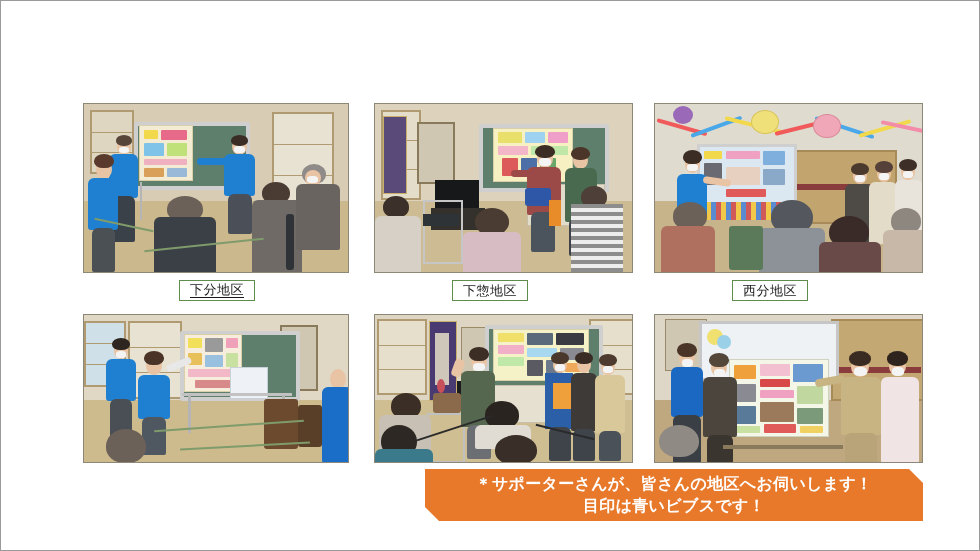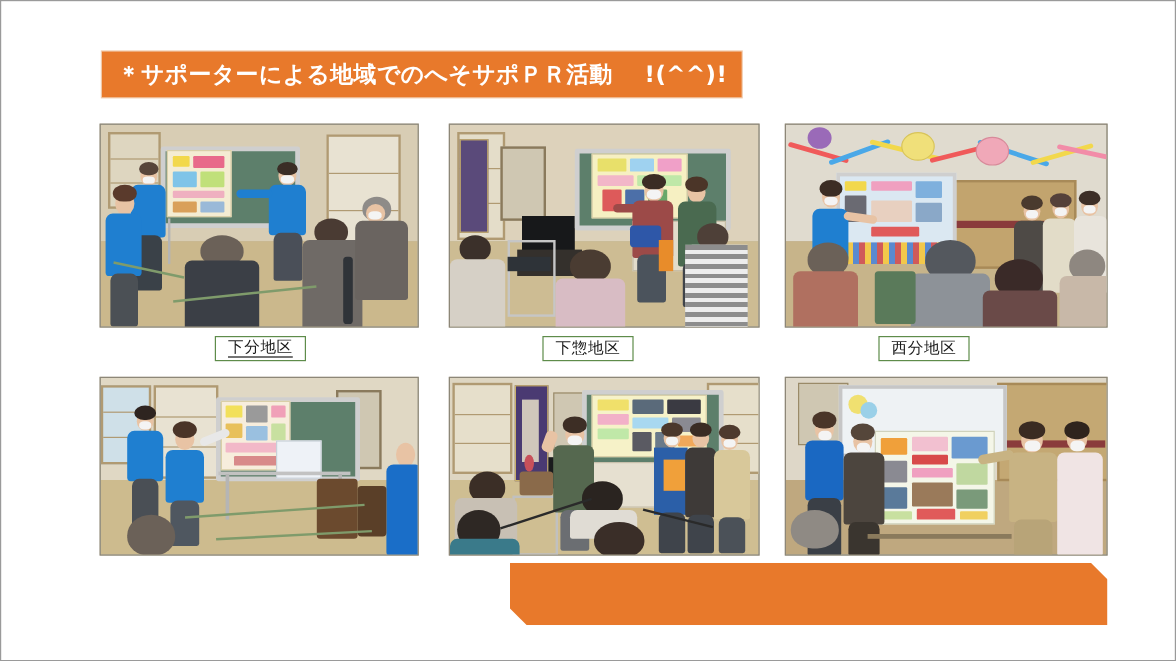--- a/index.html
+++ b/index.html
@@ -138,23 +138,20 @@
     line-height: 1.35;
     white-space: pre;
     letter-spacing: 0.3px;
   }
 </style>
 </head>
 <body>
 
 <div id="slide">
 
-  <div id="title-banner">
-    <div id="title-text">＊サポーターによる地域でのへそサポＰＲ活動　 !(^^)!</div>
-  </div>
 
   <div class="photo" style="left:82px; top:102px; width:266px; height:170px;">
     <div class="scene">
       <div class="bg-wall" style="background:#d8cdb4;"></div>
       <div class="bg-floor" style="background:#cbb88c;"></div>
       <div class="shoji" style="left:188px; top:8px; width:58px; height:92px;"></div>
       <div class="shoji" style="left:6px; top:6px; width:40px; height:60px; background:#ded6c0;"></div>
       <div class="board" style="left:50px; top:18px; width:108px; height:60px;"></div>
       <div class="poster" style="left:55px; top:21px; width:52px; height:54px;">
         <i style="left:4px; top:4px; width:14px; height:9px; background:#f2d84b;"></i>
@@ -561,15 +558,17 @@
       </div>
 
       <div class="person">
         <div class="head" style="left:4px; top:110px; width:40px; height:32px; background:#8f8a84;"></div>
       </div>
       <div style="position:absolute;left:68px;top:130px;width:120px;height:4px;background:#8a7a5c;"></div>
     </div>
   </div>
 
   <div id="bottom-banner">
+    <div class="line">＊サポーターさんが、皆さんの地区へお伺いします！</div>
+    <div class="line">目印は青いビブスです！</div>
   </div>
 
 </div>
 
 </body></html>

